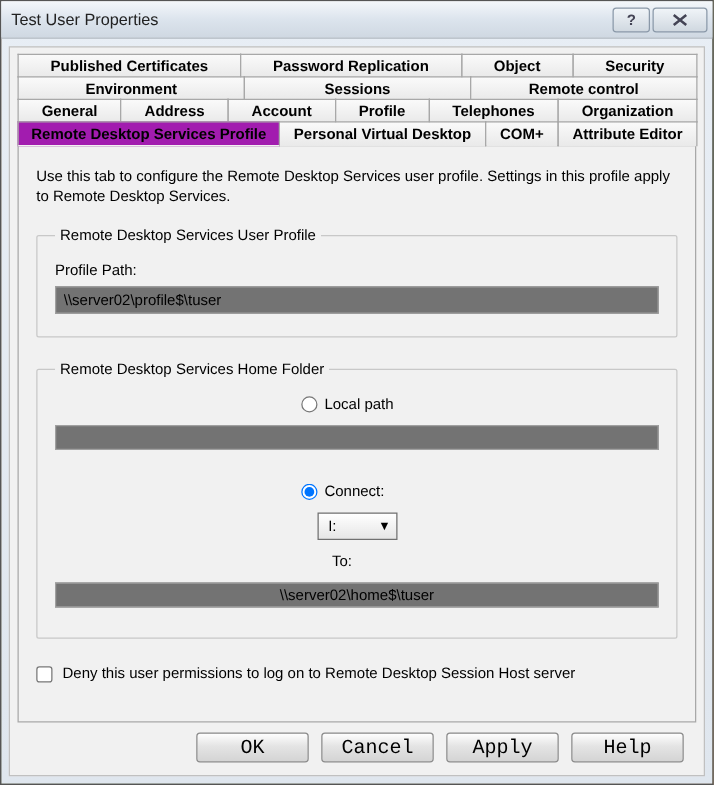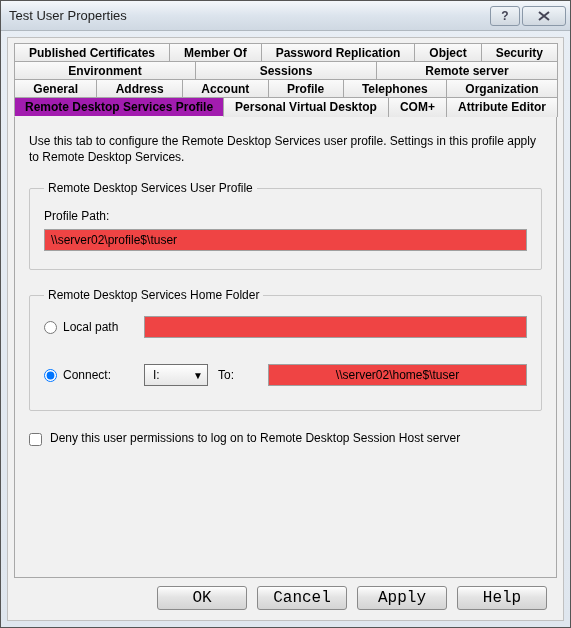--- a/index.html
+++ b/index.html
@@ -102,27 +102,28 @@
 }
 legend { padding: 0 4px; color: #000; }
 .label { margin-bottom: 6px; display: block; }
 input[type="text"] {
   width: 100%;
   height: 22px;
   border: 1px solid #a0a0a0;
   padding: 2px 6px;
   font-family: inherit;
   font-size: 12px;
-  background: #ef4444;
+  background: #737373;
 }
 .radio-row {
   display: flex;
   align-items: center;
   gap: 10px;
   margin-bottom: 26px;
+  flex-direction: column;
 }
 .radio-row:last-child { margin-bottom: 6px; }
 .radio-row .rlabel { width: 90px; display: flex; align-items: center; gap: 6px; }
 .radio-row input[type="radio"] { margin: 0; }
 .sel {
   width: 64px;
   height: 22px;
   border: 1px solid #707070;
   background: linear-gradient(180deg,#fff 0%,#e6e6e6 100%);
   display: flex;
@@ -174,29 +175,28 @@
           </svg>
       </div>
     </div>
   </div>
 
   <div class="client">
 
     <div class="tabs">
       <div class="tabrow">
         <div class="tab">Published Certificates</div>
-        <div class="tab">Member Of</div>
         <div class="tab">Password Replication</div>
         <div class="tab">Object</div>
         <div class="tab">Security</div>
       </div>
       <div class="tabrow">
         <div class="tab" style="flex:1.1">Environment</div>
         <div class="tab" style="flex:1.1">Sessions</div>
-        <div class="tab" style="flex:1.1">Remote server</div>
+        <div class="tab" style="flex:1.1">Remote control</div>
       </div>
       <div class="tabrow">
         <div class="tab">General</div>
         <div class="tab">Address</div>
         <div class="tab">Account</div>
         <div class="tab">Profile</div>
         <div class="tab">Telephones</div>
         <div class="tab">Organization</div>
       </div>
       <div class="tabrow">

